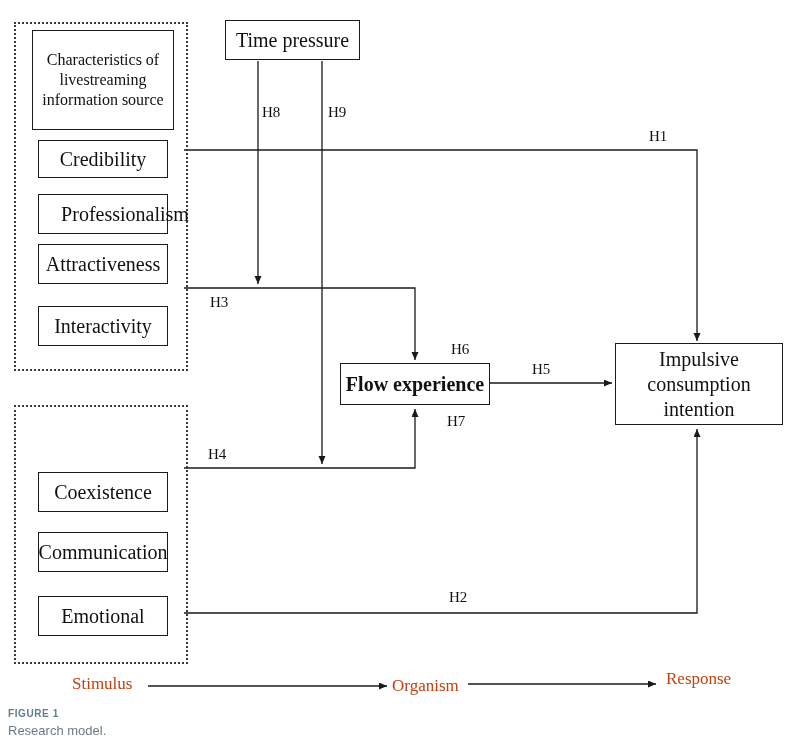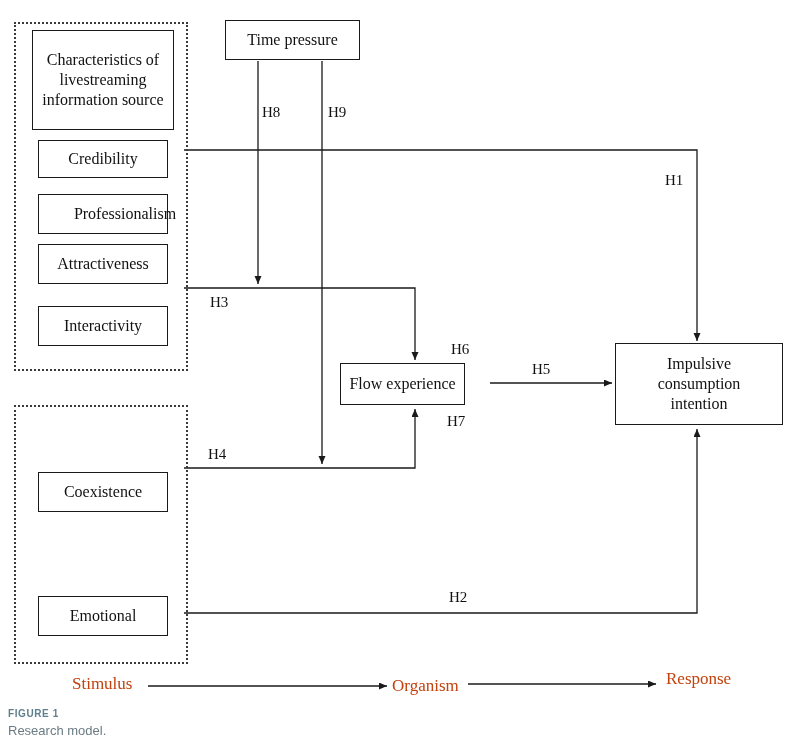--- a/index.html
+++ b/index.html
@@ -16,21 +16,21 @@
     position:absolute;
     border:2px dotted #3a3a3a;
     background:transparent;
   }
   .box{
     position:absolute;
     border:1.4px solid #1a1a1a;
     background:#fff;
     display:flex;align-items:center;justify-content:center;
     text-align:center;
-    font-size:16px;line-height:1.25;
+    font-size:20px;line-height:1.25;
     box-sizing:border-box;
   }
   .box.header{font-size:16px;padding:20px 8px;}
   .hlabel{
     position:absolute;
     font-size:15px;color:#111;
     white-space:nowrap;
   }
   .axis-label{
     position:absolute;
@@ -79,29 +79,30 @@
   <div class="box" style="left:38px;top:140px;width:130px;height:38px;">Credibility</div>
   <div class="box" style="left:38px;top:194px;width:130px;height:40px;padding-left:44px;">Professionalism</div>
   <div class="box" style="left:38px;top:244px;width:130px;height:40px;">Attractiveness</div>
   <div class="box" style="left:38px;top:306px;width:130px;height:40px;">Interactivity</div>
 
   <div class="box" style="left:225px;top:20px;width:135px;height:40px;">Time pressure</div>
 
   <div class="group" style="left:14px;top:405px;width:170px;height:255px;"></div>
 
   <div class="box" style="left:38px;top:472px;width:130px;height:40px;">Coexistence</div>
+  <div class="box" style="left:38px;top:532px;width:130px;height:40px;">Communication</div>
   <div class="box" style="left:38px;top:596px;width:130px;height:40px;">Emotional</div>
 
-  <div class="box" style="left:340px;top:363px;width:125px;height:42px;">Flow experience</div>
+  <div class="box" style="left:340px;top:363px;width:150px;height:42px;font-weight:bold;">Flow experience</div>
 
   <div class="box" style="left:615px;top:343px;width:168px;height:82px;padding:0 26px;">Impulsive consumption intention</div>
 
   <div class="hlabel" style="left:262px;top:104px;">H8</div>
   <div class="hlabel" style="left:328px;top:104px;">H9</div>
-  <div class="hlabel" style="left:665px;top:128px;margin-top:44px;">H1</div>
+  <div class="hlabel" style="left:649px;top:128px;">H1</div>
   <div class="hlabel" style="left:210px;top:294px;">H3</div>
   <div class="hlabel" style="left:451px;top:341px;">H6</div>
   <div class="hlabel" style="left:532px;top:361px;">H5</div>
   <div class="hlabel" style="left:447px;top:413px;">H7</div>
   <div class="hlabel" style="left:208px;top:446px;">H4</div>
   <div class="hlabel" style="left:449px;top:589px;">H2</div>
 
   <div class="axis-label" style="left:72px;top:674px;">Stimulus</div>
   <div class="axis-label" style="left:392px;top:676px;">Organism</div>
   <div class="axis-label" style="left:666px;top:669px;">Response</div>

